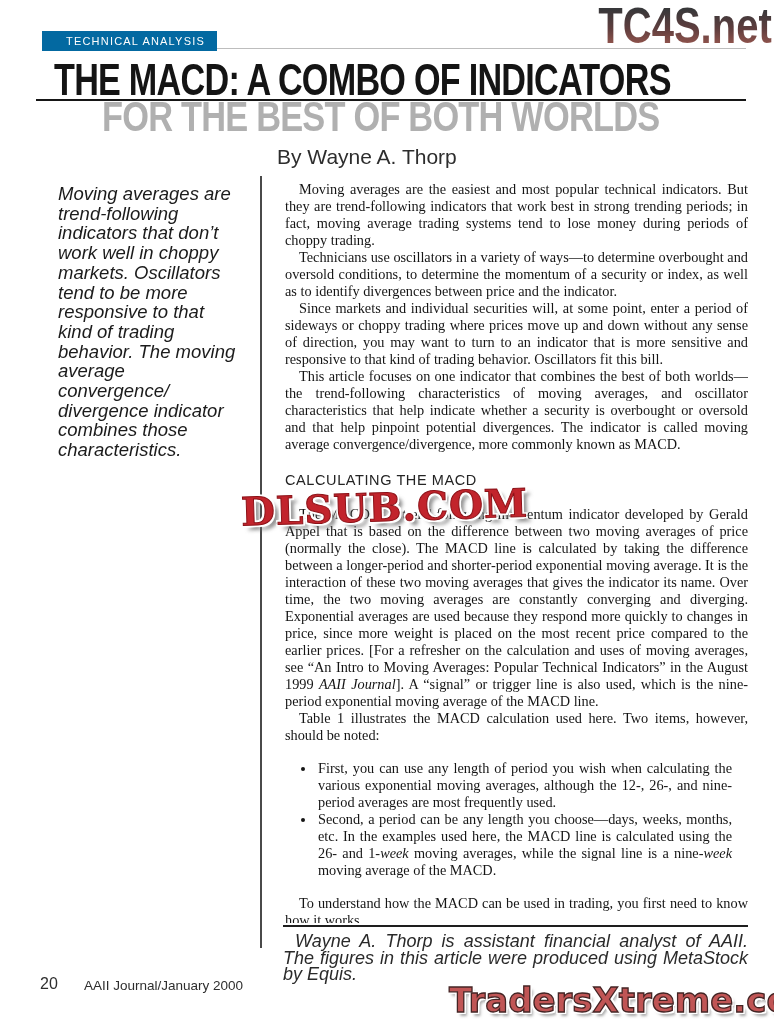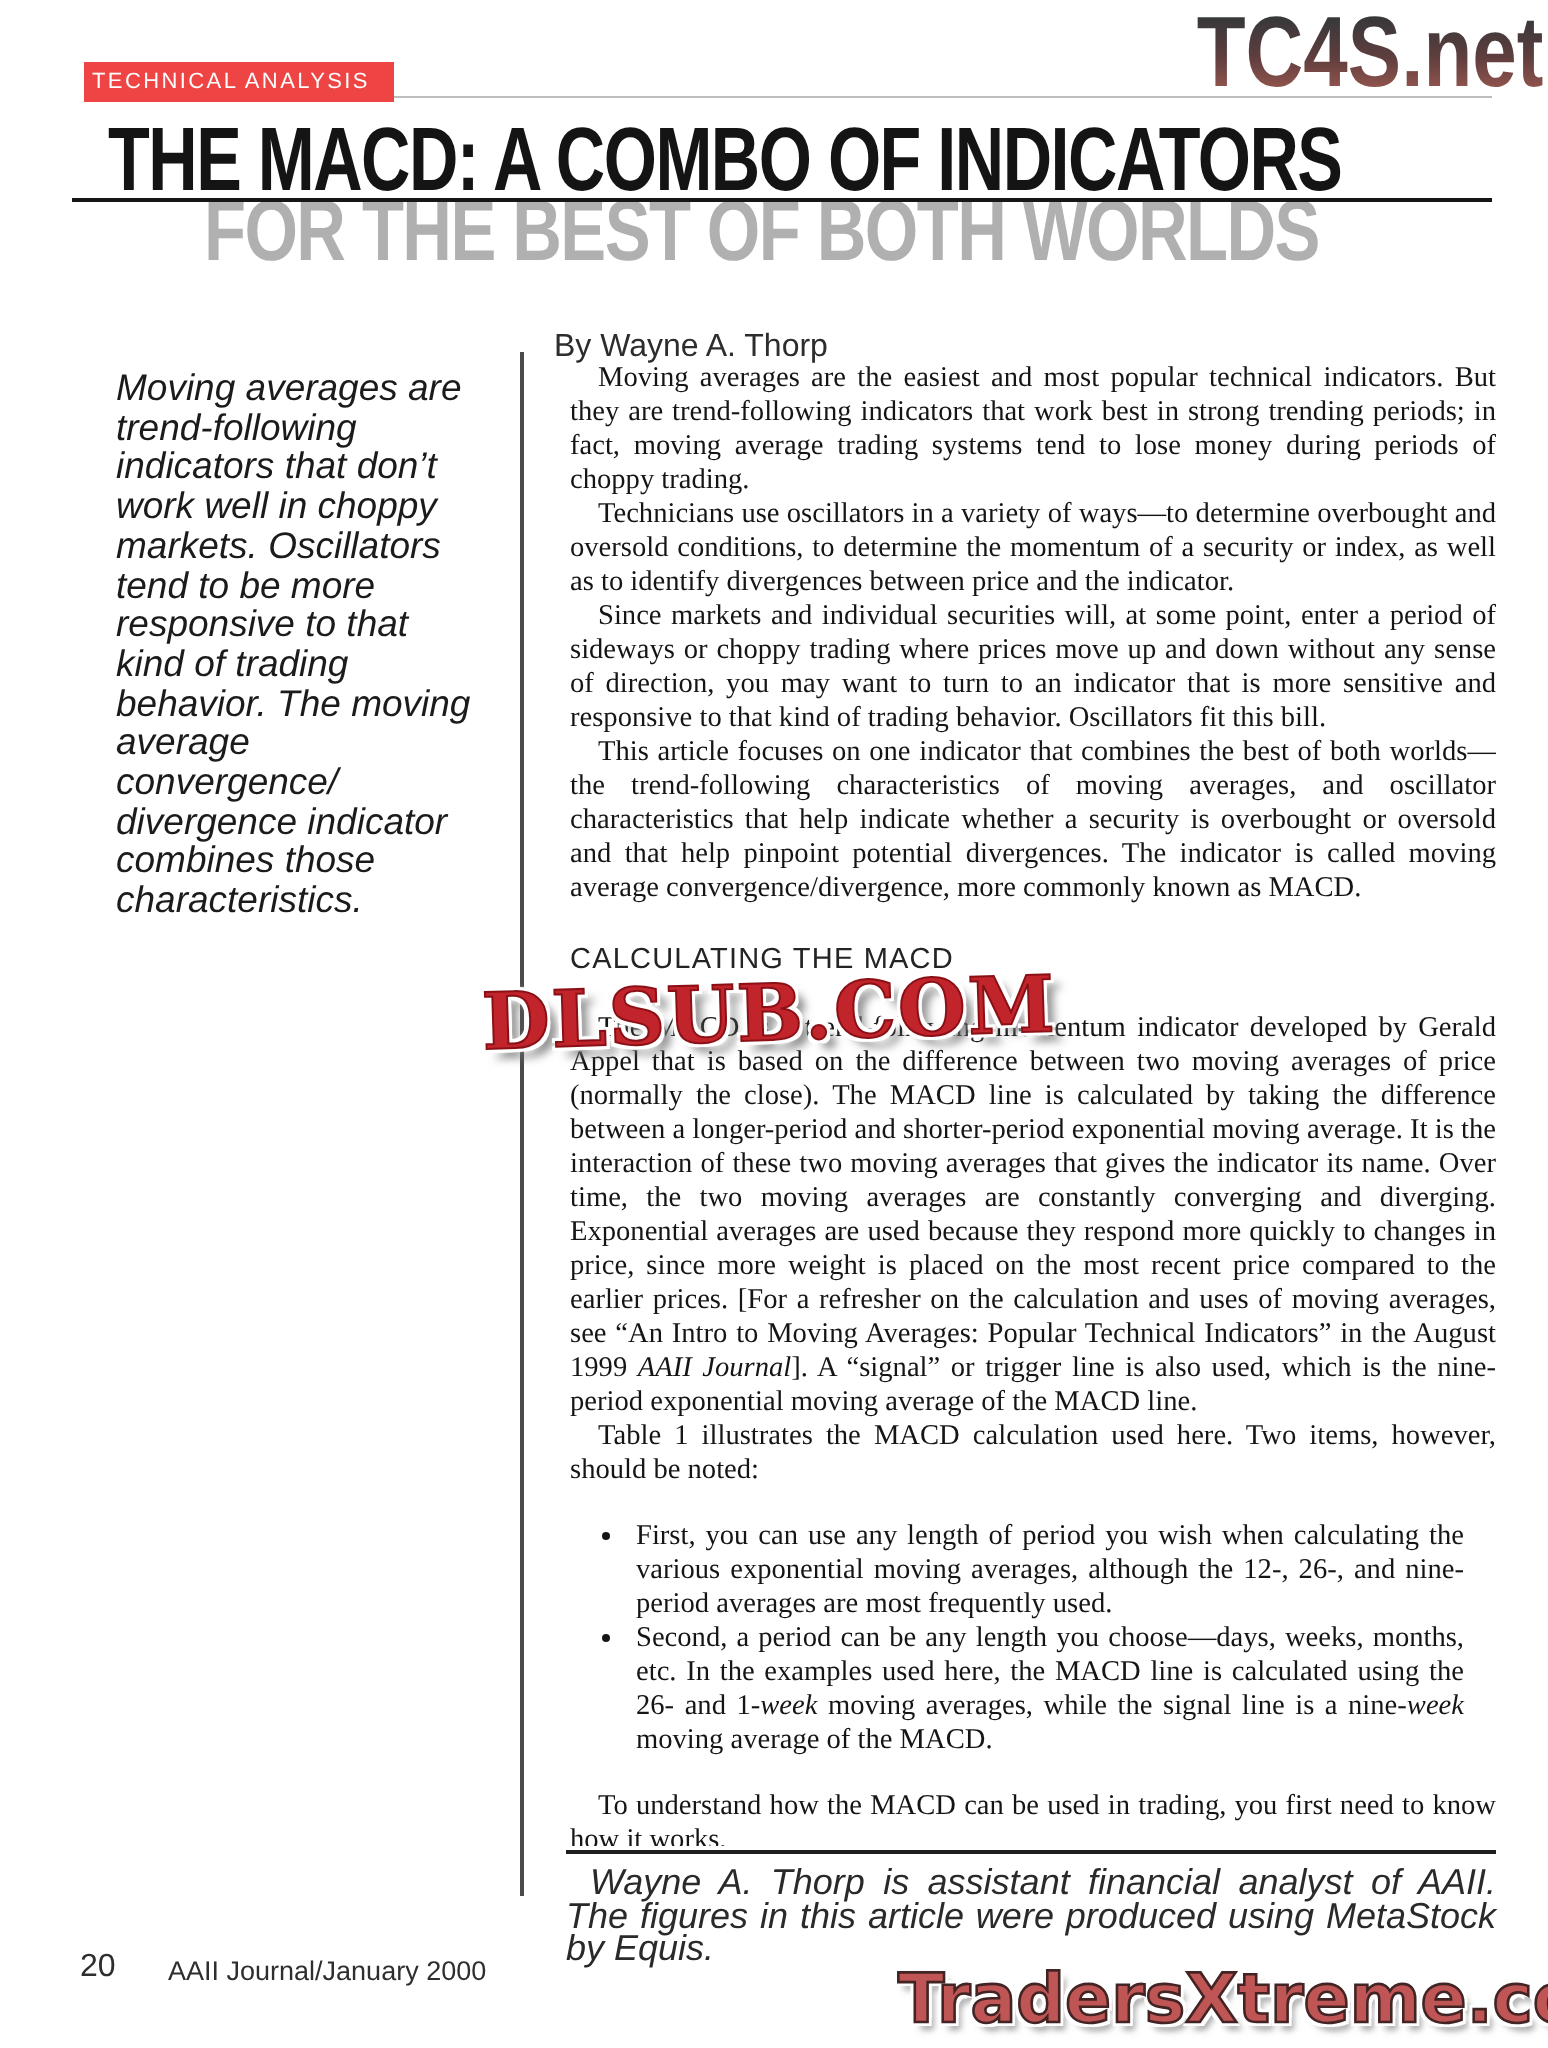--- a/index.html
+++ b/index.html
@@ -4,42 +4,42 @@
 <style>
   html,body{margin:0;padding:0;background:#e8e8e8;}
   .page{
     position:relative;width:774px;height:1024px;margin:0 auto;
     background:#ffffff;overflow:hidden;
     font-family:"Liberation Sans",sans-serif;color:#1a1a1a;
   }
   
   .kicker-rule{position:absolute;left:42px;top:48px;width:704px;height:1px;background:#bdbdbd;}
   .kicker{
-    position:absolute;left:42px;top:31px;background:#ef4444;color:#fdfdfd;
-    font-size:11px;letter-spacing:1.2px;padding:4px 12px 4px 4px;white-space:nowrap;
+    position:absolute;left:42px;top:31px;background:#0369a1;color:#fdfdfd;
+    font-size:11px;letter-spacing:1.2px;padding:4px 12px 4px 24px;white-space:nowrap;
   }
   .wm-tc4s{
     position:absolute;top:0px;right:2px;
     font-family:"Liberation Sans",sans-serif;font-weight:bold;font-size:50px;line-height:52px;
     transform:scaleX(.8);transform-origin:100% 50%;white-space:nowrap;
     background:linear-gradient(180deg,#38383a 18%,#5f3e3e 55%,#9c5950 92%);
     -webkit-background-clip:text;background-clip:text;-webkit-text-fill-color:transparent;
   }
   .title{
     position:absolute;left:54px;top:57px;font-size:45px;line-height:46px;font-weight:bold;
     letter-spacing:-1px;color:#141414;white-space:nowrap;
     transform:scaleX(.76);transform-origin:0 50%;
   }
   .subtitle{
     position:absolute;left:102px;top:94px;font-size:43px;line-height:44px;font-weight:bold;
     letter-spacing:-1px;color:#b0b0b0;white-space:nowrap;
     transform:scaleX(.80);transform-origin:0 50%;
   }
   .title-underline{position:absolute;left:36px;top:99px;width:710px;height:2px;background:#161616;}
-  .byline{position:absolute;left:277px;top:145px;font-size:16px;color:#2d2d2d;margin-top:20px;}
+  .byline{position:absolute;left:277px;top:145px;font-size:21px;color:#2d2d2d;}
   
   .pull-quote{
     position:absolute;left:58px;top:184px;width:182px;
     font-size:18.5px;line-height:19.7px;color:#1b1b1b;letter-spacing:0;font-style:italic;
   }
   .column-divider{position:absolute;left:260px;top:176px;width:2px;height:772px;background:#4a4a4a;}
   
   .main-col{
     position:absolute;left:285px;top:181px;width:463px;height:742px;overflow:hidden;
     font-family:"Liberation Serif",serif;font-size:14.3px;line-height:17px;

